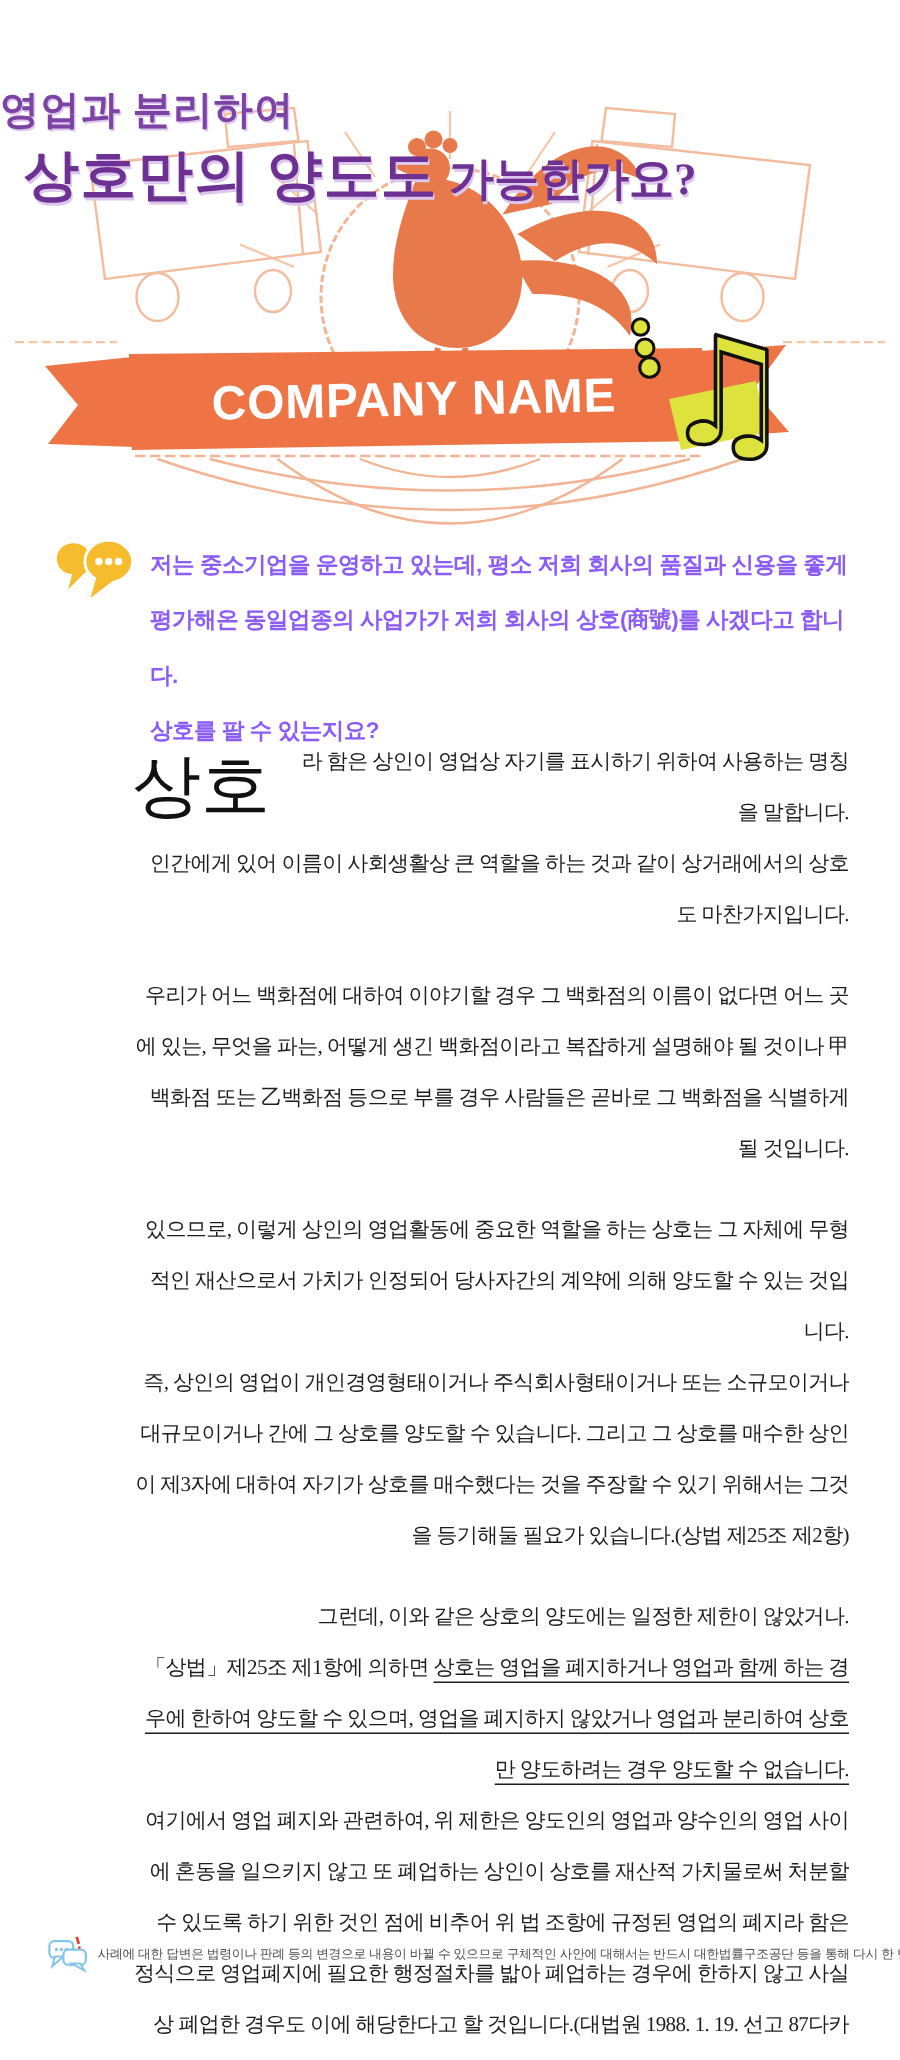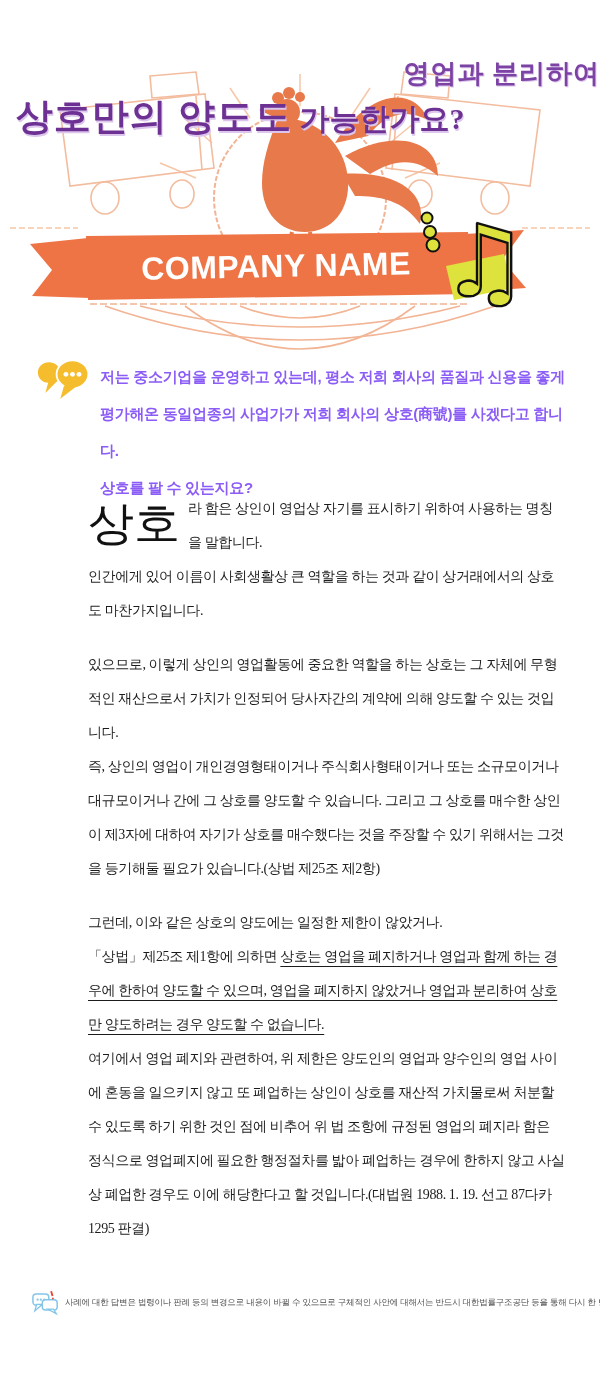--- a/index.html
+++ b/index.html
@@ -1,20 +1,20 @@
 <!DOCTYPE html>
 <html><head>
 <meta charset="utf-8">
 <style>
   html,body{margin:0;padding:0;background:#fff;}
   .page{position:relative;width:600px;height:1373px;background:#fff;overflow:hidden;
         font-family:"Liberation Sans",sans-serif;}
 
   
-  .title1{position:absolute;top:56px;left:0;width:600px;text-align:right;z-index:3;
+  .title1{position:absolute;top:56px;left:0;width:600px;text-align:left;z-index:3;
           font-size:26px;font-weight:700;color:#7c42a4;letter-spacing:1px;
           font-family:"Liberation Serif",serif;text-shadow:1px 1px 0 #dcC6ec;}
   .title2{position:absolute;top:92px;left:0;width:480px;text-align:center;z-index:3;
           color:#6d3194;font-family:"Liberation Serif",serif;font-weight:700;
           text-shadow:1px 2px 0 #dcc6ec;}
   .title2 .big{font-size:37px;letter-spacing:1px;}
   .title2 .small{font-size:30px;letter-spacing:0;}
 
   
   .hero{position:absolute;top:48px;left:0;width:600px;height:310px;z-index:1;}
@@ -26,21 +26,21 @@
   
   .question{position:absolute;top:358px;left:36px;width:534px;z-index:2;}
   .q-icon{float:left;width:58px;height:42px;}
   .q-text{margin-left:64px;font-size:15px;font-weight:700;color:#8b5cf6;
           line-height:37px;white-space:pre-line;letter-spacing:-0.3px;}
 
   
   .answer{position:absolute;top:492px;left:88px;width:478px;z-index:2;
           font-family:"Liberation Serif",serif;font-size:14px;line-height:34px;
           color:#1c1c1c;letter-spacing:-0.4px;}
-  .answer p{margin:0 0 20px 0;white-space:pre-line;}
+  .answer p{margin:0 0 20px 0;white-space:pre-line;text-align:right;}
   .dropcap{float:left;font-size:46px;line-height:56px;height:62px;margin:4px 8px 0 0;
            color:#111;letter-spacing:0;}
   .u{text-decoration:underline;text-underline-offset:5px;text-decoration-thickness:1px;}
 
   
   .footer{position:absolute;top:1290px;left:32px;width:566px;z-index:2;white-space:nowrap;}
   .f-icon{display:inline-block;vertical-align:middle;width:28px;height:25px;margin-right:5px;}
   .f-text{display:inline-block;vertical-align:middle;font-size:8.5px;color:#4d4d4d;
           letter-spacing:-0.2px;}
 </style>
@@ -137,20 +137,21 @@
         <circle cx="46" cy="17" r="2.6" fill="#ffffff"></circle>
       </g>
     </svg>
     <div class="q-text">저는 중소기업을 운영하고 있는데, 평소 저희 회사의 품질과 신용을 좋게 평가해온 동일업종의 사업가가 저희 회사의 상호(商號)를 사겠다고 합니다.
 상호를 팔 수 있는지요?</div>
   </div>
 
   <div class="answer">
     <p><span class="dropcap">상호</span><span>라 함은 상인이 영업상 자기를 표시하기 위하여 사용하는 명칭을 말합니다.
 인간에게 있어 이름이 사회생활상 큰 역할을 하는 것과 같이 상거래에서의 상호도 마찬가지입니다.</span></p>
+    <p>우리가 어느 백화점에 대하여 이야기할 경우 그 백화점의 이름이 없다면 어느 곳에 있는, 무엇을 파는, 어떻게 생긴 백화점이라고 복잡하게 설명해야 될 것이나 甲백화점 또는 乙백화점 등으로 부를 경우 사람들은 곧바로 그 백화점을 식별하게 될 것입니다.</p>
     <p>있으므로, 이렇게 상인의 영업활동에 중요한 역할을 하는 상호는 그 자체에 무형적인 재산으로서 가치가 인정되어 당사자간의 계약에 의해 양도할 수 있는 것입니다.
 즉, 상인의 영업이 개인경영형태이거나 주식회사형태이거나 또는 소규모이거나 대규모이거나 간에 그 상호를 양도할 수 있습니다. 그리고 그 상호를 매수한 상인이 제3자에 대하여 자기가 상호를 매수했다는 것을 주장할 수 있기 위해서는 그것을 등기해둘 필요가 있습니다.(상법 제25조 제2항)</p>
     <p><span>그런데, 이와 같은 상호의 양도에는 일정한 제한이 않았거나.
 「상법」제25조 제1항에 의하면 </span><span class="u">상호는 영업을 폐지하거나 영업과 함께 하는 경우에 한하여 양도할 수 있으며, 영업을 폐지하지 않았거나 영업과 분리하여 상호만 양도하려는 경우 양도할 수 없습니다.</span><span>
 여기에서 영업 폐지와 관련하여, 위 제한은 양도인의 영업과 양수인의 영업 사이에 혼동을 일으키지 않고 또 폐업하는 상인이 상호를 재산적 가치물로써 처분할 수 있도록 하기 위한 것인 점에 비추어 위 법 조항에 규정된 영업의 폐지라 함은 정식으로 영업폐지에 필요한 행정절차를 밟아 폐업하는 경우에 한하지 않고 사실상 폐업한 경우도 이에 해당한다고 할 것입니다.(대법원 1988. 1. 19. 선고 87다카1295 판결)</span></p>
 
   </div>
 
   <div class="footer">
     <svg class="f-icon" viewBox="0 0 30 26">

